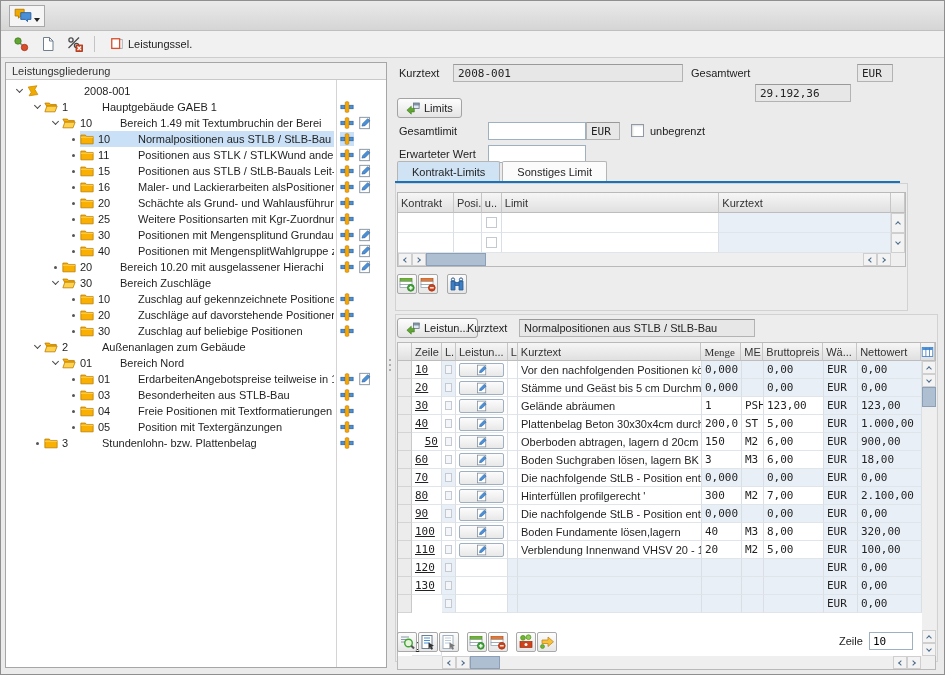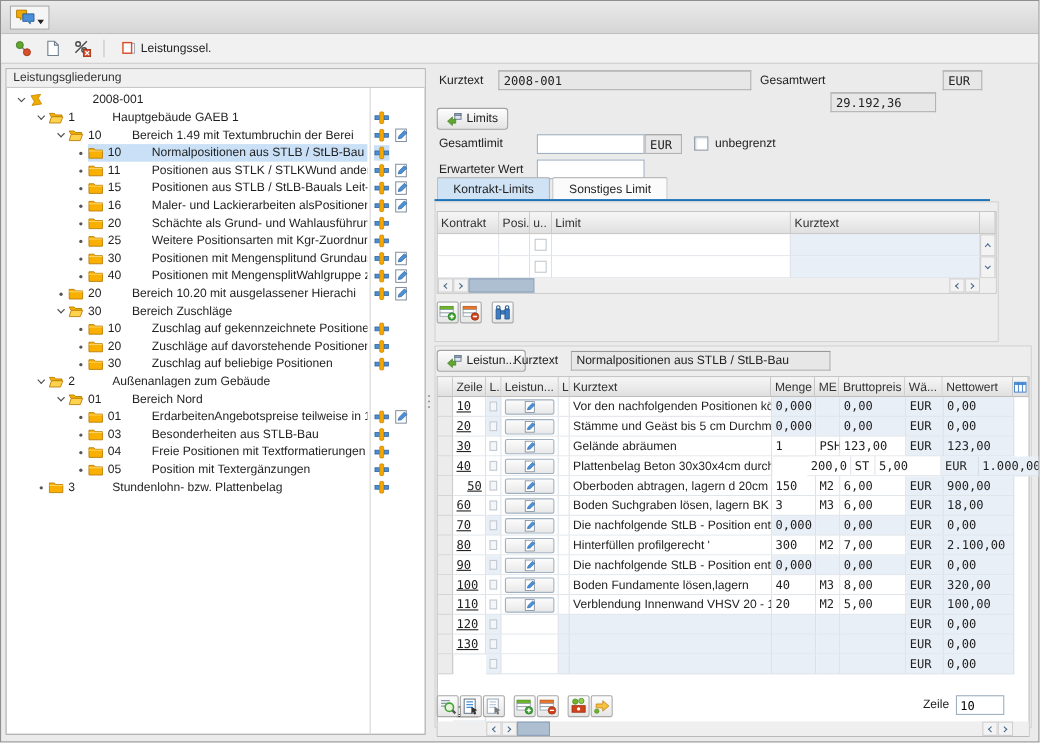--- a/index.html
+++ b/index.html
@@ -842,21 +842,21 @@
     <div class="fld sans" style="left:126px;top:261px;width:236px;">Normalpositionen aus STLB / StLB-Bau</div>
 
     <div class="sapTable" id="ptable" style="left:4px;top:284px;width:539px;">
         <div class="thr">
           <div class="th" style="width: 14px; height: 18px;"></div>
           <div class="th" style="width: 30px; height: 18px;">Zeile</div>
           <div class="th" style="width: 14px; height: 18px;">L..</div>
           <div class="th" style="width: 52px; height: 18px;">Leistun...</div>
           <div class="th" style="width: 10px; height: 18px;">L</div>
           <div class="th" style="width: 184px; height: 18px;">Kurztext</div>
-          <div class="th" style="width: 40px; height: 18px;">Menge</div>
+          <div class="th" style="width: 40px; height: 18px; font-family: Liberation Serif, serif;">Menge</div>
           <div class="th" style="width: 22px; height: 18px;">ME</div>
           <div class="th" style="width: 60px; height: 18px;">Bruttopreis</div>
           <div class="th" style="width: 34px; height: 18px;">Wä...</div>
           <div class="th" style="width: 64px; height: 18px;">Nettowert</div>
           <div class="th" style="width: 14px; height: 18px; padding: 0px; justify-content: center;">
             <span class="i14">
               <svg viewBox="0 0 16 16">
                 <rect x="1.5" y="2.5" width="13" height="11" fill="#fff" stroke="#3d7dc4"></rect>
                 <rect x="1.5" y="2.5" width="13" height="3" fill="#4a90d9"></rect>
                 <path d="M6 2.5v11M10.5 2.5v11" stroke="#3d7dc4"></path>
@@ -957,21 +957,21 @@
                   <span class="i12">
                     <svg viewBox="0 0 16 16">
                       <rect x="2" y="1.5" width="11" height="13" fill="#fff" stroke="#7d8a99"></rect>
                       <path d="M4.5 11.5l1-3L11 3l2.5 2.5-5.5 5.5z" fill="#4a90d9" stroke="#2a6099" stroke-width=".7"></path>
                     </svg>
                   </span>
                 </div>
               </div>
               <div class="td" style="width: 10px; height: 18px;"></div>
               <div class="td" style="width: 184px; height: 18px;">Plattenbelag Beton 30x30x4cm durchg..</div>
-              <div class="td mono" style="width: 40px; height: 18px; margin-left: 32px;">200,0</div>
+              <div class="td mono" style="width: 40px; height: 18px;">200,0</div>
               <div class="td mono" style="width: 22px; height: 18px;">ST</div>
               <div class="td mono" style="width: 60px; height: 18px;">5,00</div>
               <div class="td mono sh" style="width: 34px; height: 18px;">EUR</div>
               <div class="td mono sh" style="width: 64px; height: 18px;">1.000,00</div>
             </div>
             <div class="tr">
               <div class="td selcol" style="width: 14px; height: 18px;"></div>
               <div class="td mono" style="width: 30px; height: 18px; justify-content: flex-end;">
                 <span class="zlink">50</span>
               </div>

